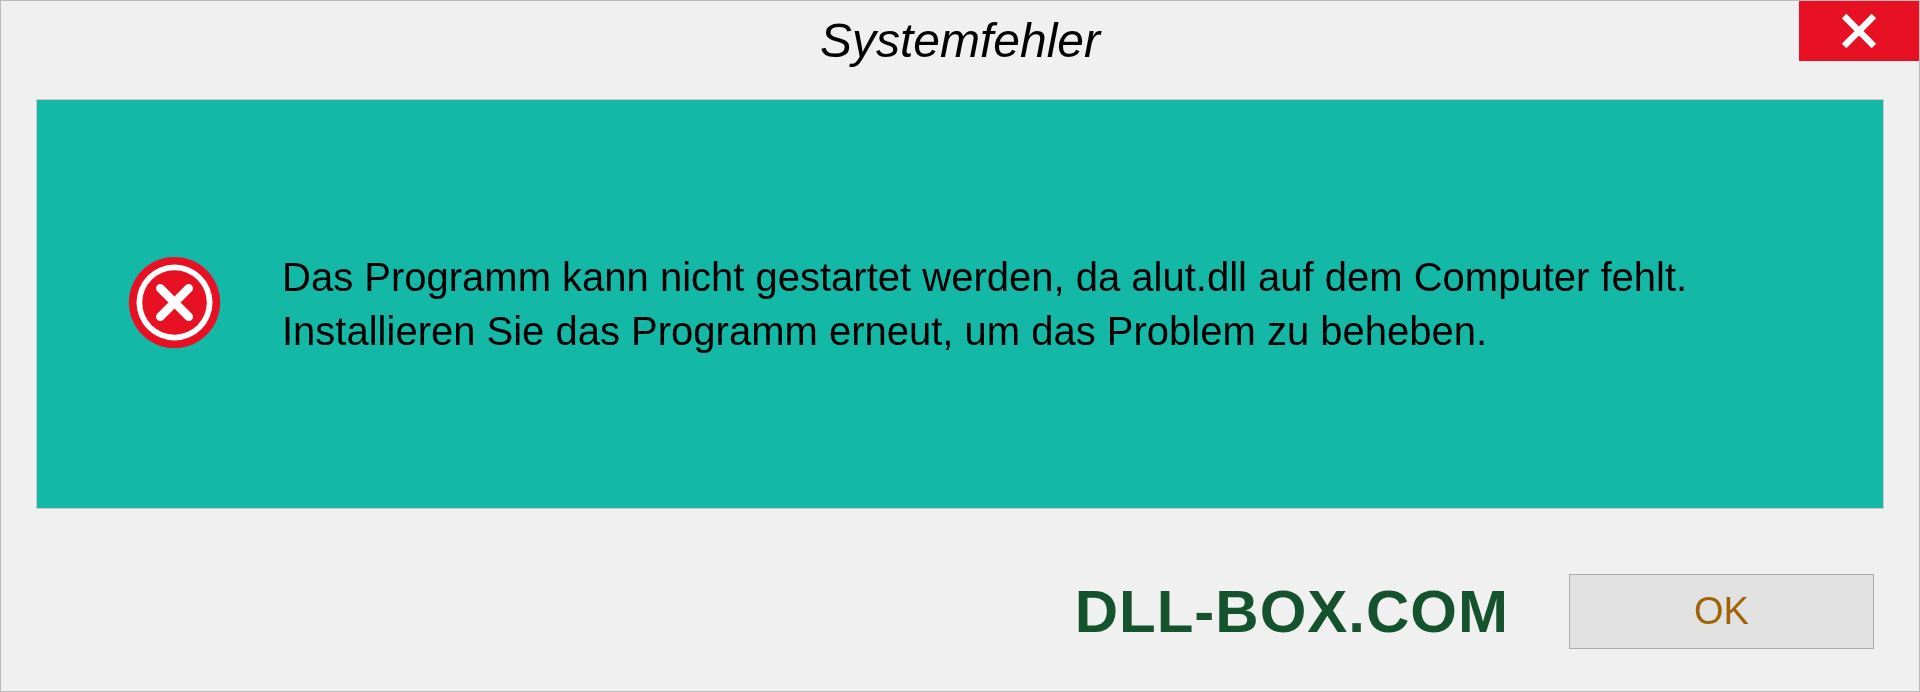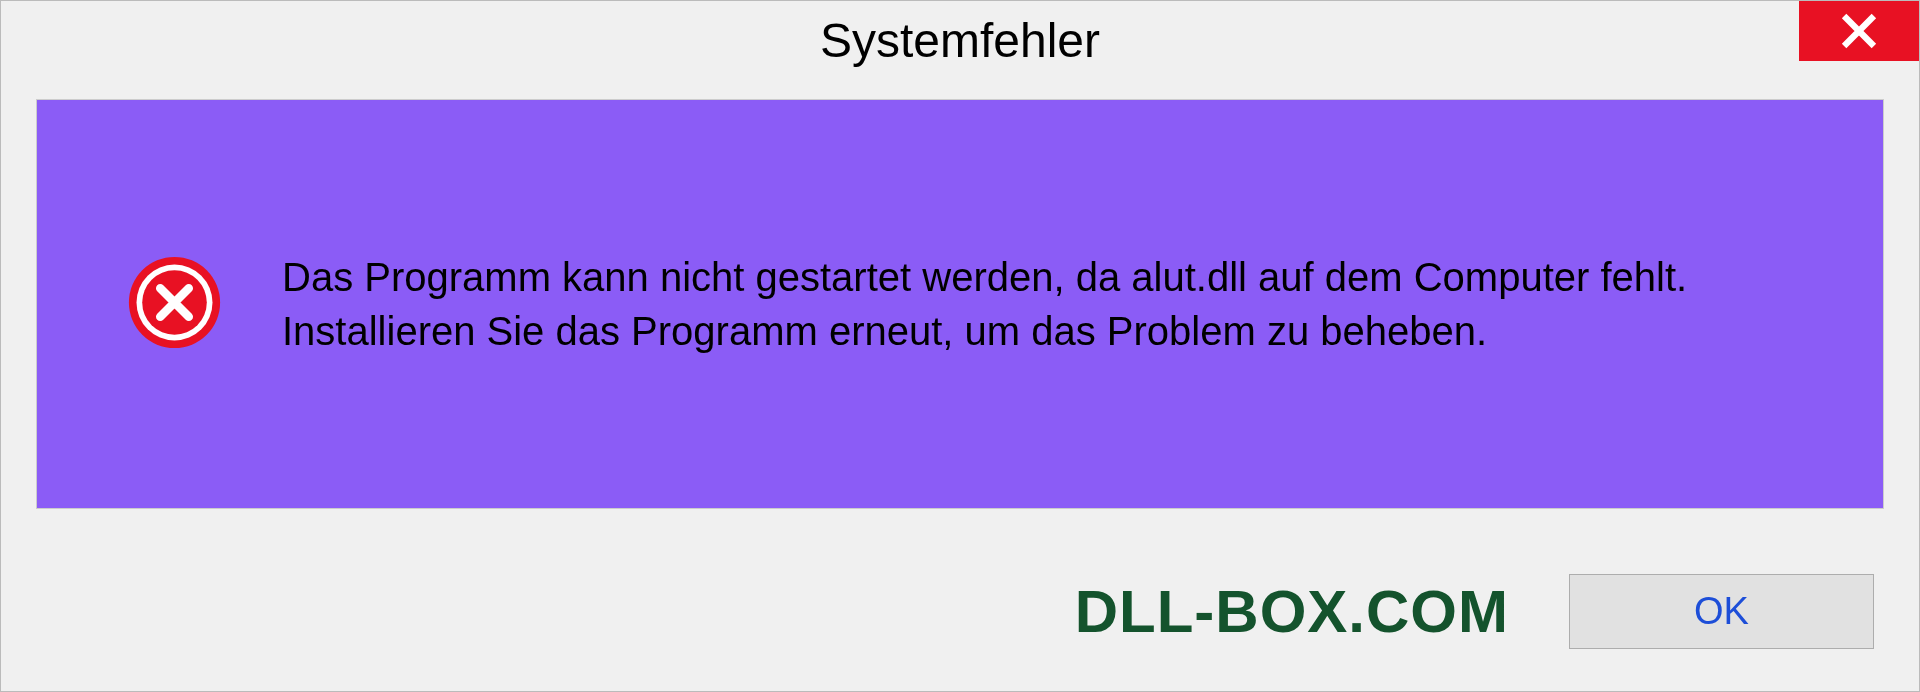--- a/index.html
+++ b/index.html
@@ -28,40 +28,41 @@
       display: flex;
       align-items: center;
       justify-content: center;
       position: relative;
       background: #f0f0f0;
     }
     .title {
       font-size: 48px;
       color: #000000;
       font-weight: 400;
+      font-style: italic;
     }
     .close-btn {
       position: absolute;
       top: 0;
       right: 0;
       width: 120px;
       height: 60px;
       background: #e81123;
       display: flex;
       align-items: center;
       justify-content: center;
       cursor: pointer;
     }
     .close-btn svg {
       width: 38px;
       height: 38px;
     }
     .content-box {
       margin: 20px 35px 0 35px;
-      background: #8b5cf6;
+      background: #14b8a6;
       border: 1px solid #cccccc;
       height: 410px;
       display: flex;
       align-items: center;
       padding: 0 70px 0 90px;
     }
     .error-icon {
       flex-shrink: 0;
       margin-right: 60px;
     }
@@ -93,21 +94,21 @@
       letter-spacing: 1px;
       margin-right: 60px;
       font-family: Arial, sans-serif;
     }
     .ok-btn {
       width: 305px;
       height: 75px;
       background: #e1e1e1;
       border: 1px solid #adadad;
       font-size: 38px;
-      color: #1d4ed8;
+      color: #a16207;
       cursor: pointer;
       display: flex;
       align-items: center;
       justify-content: center;
       font-family: "Segoe UI", Arial, sans-serif;
     }
   </style>
 </head>
 <body>
 

